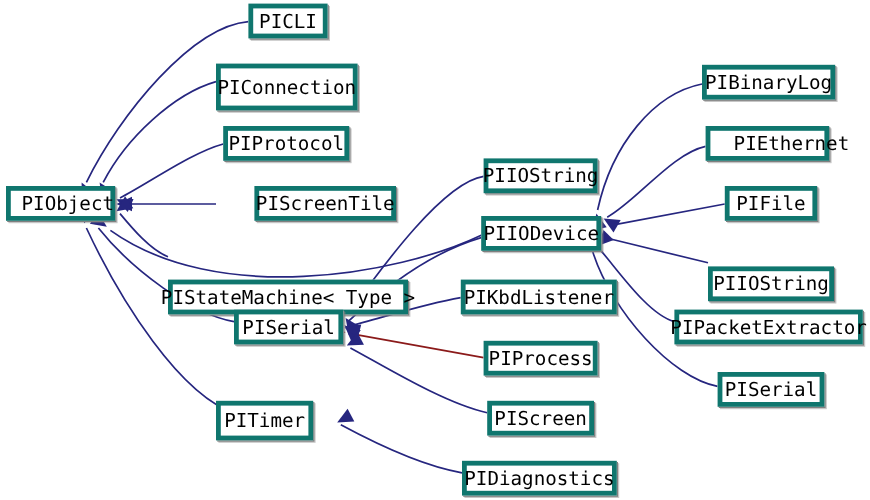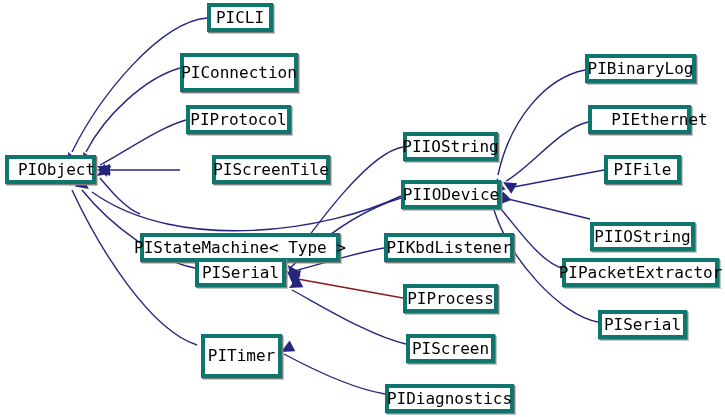--- a/index.html
+++ b/index.html
@@ -110,21 +110,21 @@
       </div>
       <div class="node" style="left: 180px; top: 155px; width: 118px; height: 29px; margin-left: 32px;">
         <span class="node-label">PIScreenTile</span>
       </div>
       <div class="node" style="left: 140px; top: 207px; width: 200px; height: 29px; margin-top: 26px;">
         <span class="node-label">PIStateMachine&lt; Type &gt;</span>
       </div>
       <div class="node" style="left: 195px; top: 258px; width: 91px; height: 29px;">
         <span class="node-label">PISerial</span>
       </div>
-      <div class="node" style="left: 201px; top: 334px; width: 81px; height: 44px;">
+      <div class="node" style="left: 180px; top: 334px; width: 81px; height: 33px;">
         <span class="node-label">PITimer</span>
       </div>
       <div class="node" style="left: 403px; top: 132px; width: 95px; height: 29px;">
         <span class="node-label">PIIOString</span>
       </div>
       <div class="node" style="left: 401px; top: 180px; width: 100px; height: 29px;">
         <span class="node-label">PIIODevice</span>
       </div>
       <div class="node" style="left: 384px; top: 233px; width: 130px; height: 29px;">
         <span class="node-label">PIKbdListener</span>

